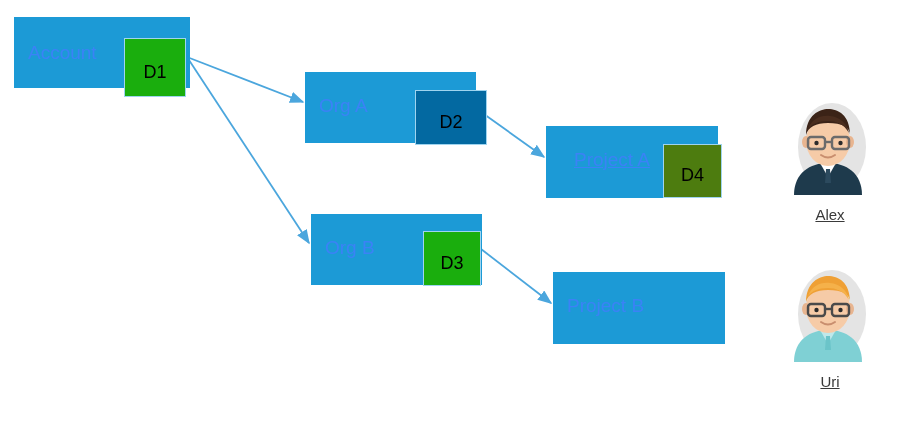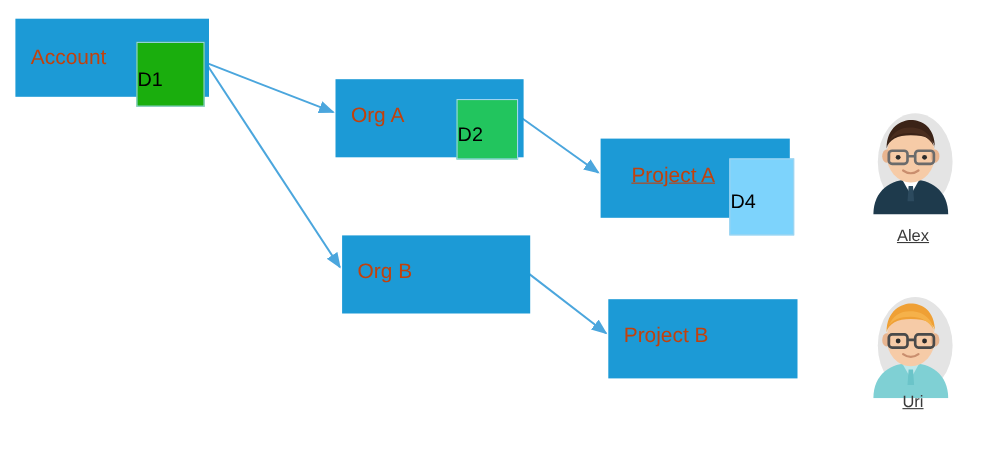--- a/index.html
+++ b/index.html
@@ -14,32 +14,33 @@
   .arrow-layer{position:absolute;left:0;top:0;width:904px;height:428px;pointer-events:none;}
 
   .node{position:absolute;}
   .node-box{
     position:absolute;left:0;top:0;
     background:#1C9AD6;
     box-sizing:border-box;
   }
   .node-label{
     position:absolute;
-    color:#c2410c;
+    color:#3b82f6;
     font-size:19px;
     line-height:19px;
     white-space:nowrap;
   }
   .badge{
     position:absolute;
     background:#1AAE0D;
     border:1px solid #9fd4ef;
     box-sizing:border-box;
     display:flex;
     align-items:center;
+    justify-content:center;
   }
   .badge-label{
     color:#000000;
     font-size:18px;
     line-height:18px;
     white-space:nowrap;
     transform:translateY(4px);
   }
 
   .person{position:absolute;}
@@ -78,32 +79,35 @@
       <div class="node" style="left: 14px; top: 17px; width: 176px; height: 80px;">
         <div class="node-box" style="width: 176px; height: 71px; background: rgb(28, 154, 214);"></div>
         <div class="node-label" style="left: 14px; top: 26px;">Account</div>
         <div class="badge" style="left: 110px; top: 21px; width: 62px; height: 59px; background: rgb(26, 174, 13);">
           <span class="badge-label">D1</span>
         </div>
       </div>
       <div class="node" style="left: 305px; top: 72px; width: 171px; height: 73px;">
         <div class="node-box" style="width: 171px; height: 71px; background: rgb(28, 154, 214);"></div>
         <div class="node-label" style="left: 14px; top: 24px;">Org A</div>
-        <div class="badge" style="left: 110px; top: 18px; width: 56px; height: 55px; background: #22c55e;">
+        <div class="badge" style="left: 110px; top: 18px; width: 72px; height: 55px; background: #0369a1;">
           <span class="badge-label">D2</span>
         </div>
       </div>
       <div class="node" style="left: 311px; top: 214px; width: 138px; height: 72px;">
         <div class="node-box" style="width: 171px; height: 71px; background: rgb(28, 154, 214);"></div>
         <div class="node-label" style="left: 14px; top: 24px;">Org B</div>
+        <div class="badge" style="left: 112px; top: 17px; width: 58px; height: 55px; background: rgb(26, 174, 13);">
+          <span class="badge-label">D3</span>
+        </div>
       </div>
       <div class="node" style="left: 546px; top: 126px; width: 172px; height: 72px;">
         <div class="node-box" style="width: 172px; height: 72px; background: rgb(28, 154, 214);"></div>
         <div class="node-label" style="left: 28px; top: 24px; text-decoration: underline;">Project A</div>
-        <div class="badge" style="left: 117px; top: 18px; width: 59px; height: 70px; background: #7dd3fc;">
+        <div class="badge" style="left: 117px; top: 18px; width: 59px; height: 54px; background: #4d7c0f;">
           <span class="badge-label">D4</span>
         </div>
       </div>
       <div class="node" style="left: 553px; top: 272px; width: 172px; height: 74px; padding-left: 25px;">
         <div class="node-box" style="width: 172px; height: 72px; background: rgb(28, 154, 214);"></div>
         <div class="node-label" style="left: 14px; top: 24px;">Project B</div>
       </div>
     </div>
 
   <div id="people-group">
@@ -142,17 +146,17 @@
     <path d="M26 34 C30 24 38 20 48 21 C58 22 65 28 67 38 C62 29 54 26 46 26 C36 26 30 29 26 34 Z" fill="#F5B14A"></path>
     <g fill="none" stroke="#4A4A4A" stroke-width="2.4">
       <rect x="26" y="42" width="17" height="12" rx="3"></rect>
       <rect x="50" y="42" width="17" height="12" rx="3"></rect>
       <line x1="43" y1="47" x2="50" y2="47"></line>
     </g>
     <circle cx="34.5" cy="48" r="2.2" fill="#2B2B2B"></circle>
     <circle cx="58.5" cy="48" r="2.2" fill="#2B2B2B"></circle>
     <path d="M39 60 Q46 65 53 60" fill="none" stroke="#C98E6E" stroke-width="2" stroke-linecap="round"></path>
   </svg>
-        <div class="person-name" style="top: 96px;">Uri</div>
+        <div class="person-name" style="top: 112px;">Uri</div>
       </div>
     </div>
 
 </div>
 
 </body></html>

